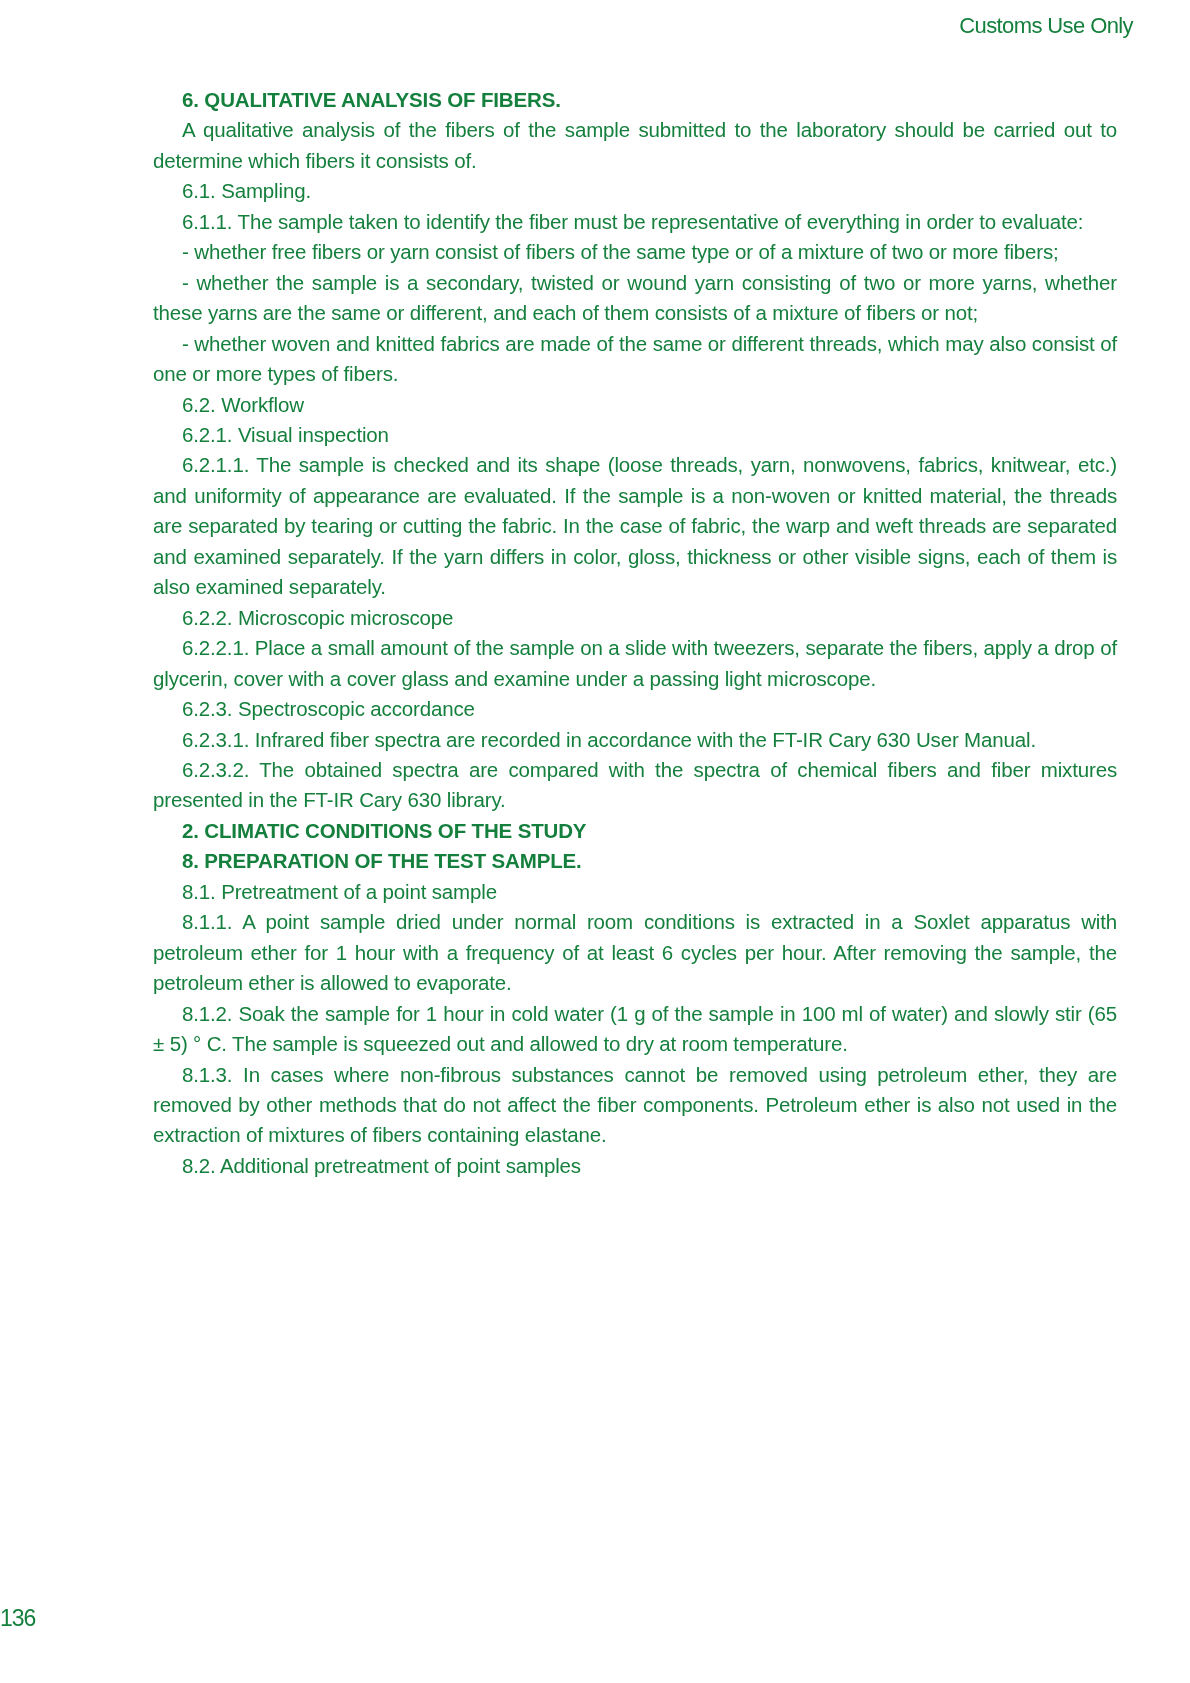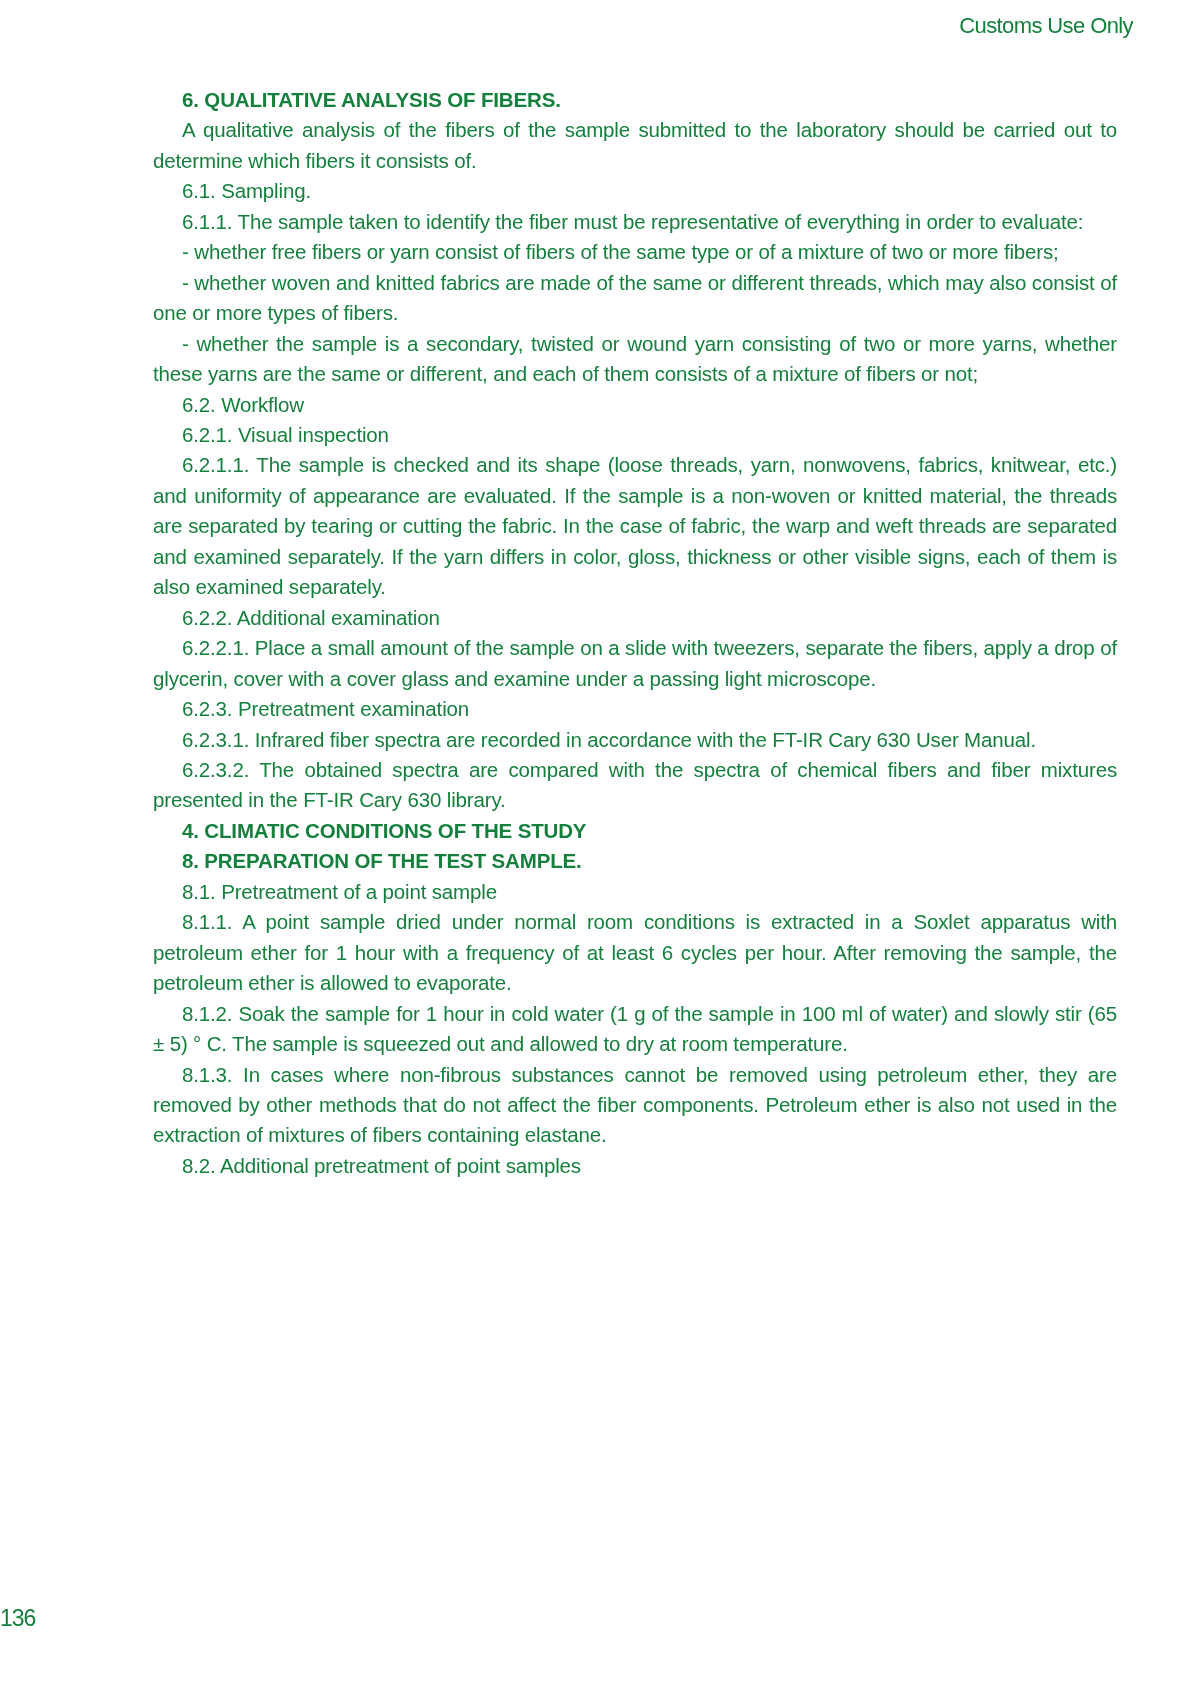--- a/index.html
+++ b/index.html
@@ -57,31 +57,31 @@
 
 <div class="page" style="background: rgb(255, 255, 255); color: #15803d;">
   <div class="header-label">Customs Use Only</div>
 
   <div class="content" id="content">
       <p class="para bold">6. QUALITATIVE ANALYSIS OF FIBERS.</p>
       <p class="para">A qualitative analysis of the fibers of the sample submitted to the laboratory should be carried out to determine which fibers it consists of.</p>
       <p class="para">6.1. Sampling.</p>
       <p class="para">6.1.1. The sample taken to identify the fiber must be representative of everything in order to evaluate:</p>
       <p class="para">- whether free fibers or yarn consist of fibers of the same type or of a mixture of two or more fibers;</p>
+      <p class="para">- whether the sample is a secondary, twisted or wound yarn consisting of two or more yarns, whether these yarns are the same or different, and each of them consists of a mixture of fibers or not;</p>
       <p class="para">- whether woven and knitted fabrics are made of the same or different threads, which may also consist of one or more types of fibers.</p>
-      <p class="para">- whether the sample is a secondary, twisted or wound yarn consisting of two or more yarns, whether these yarns are the same or different, and each of them consists of a mixture of fibers or not;</p>
       <p class="para">6.2. Workflow</p>
       <p class="para">6.2.1. Visual inspection</p>
       <p class="para">6.2.1.1. The sample is checked and its shape (loose threads, yarn, nonwovens, fabrics, knitwear, etc.) and uniformity of appearance are evaluated. If the sample is a non-woven or knitted material, the threads are separated by tearing or cutting the fabric. In the case of fabric, the warp and weft threads are separated and examined separately. If the yarn differs in color, gloss, thickness or other visible signs, each of them is also examined separately.</p>
-      <p class="para">6.2.2. Additional examination</p>
+      <p class="para">6.2.2. Microscopic microscope</p>
       <p class="para">6.2.2.1. Place a small amount of the sample on a slide with tweezers, separate the fibers, apply a drop of glycerin, cover with a cover glass and examine under a passing light microscope.</p>
-      <p class="para">6.2.3. Pretreatment examination</p>
+      <p class="para">6.2.3. Spectroscopic accordance</p>
       <p class="para">6.2.3.1. Infrared fiber spectra are recorded in accordance with the FT-IR Cary 630 User Manual.</p>
       <p class="para">6.2.3.2. The obtained spectra are compared with the spectra of chemical fibers and fiber mixtures presented in the FT-IR Cary 630 library.</p>
-      <p class="para bold">4. CLIMATIC CONDITIONS OF THE STUDY</p>
+      <p class="para bold">2. CLIMATIC CONDITIONS OF THE STUDY</p>
       <p class="para bold">8. PREPARATION OF THE TEST SAMPLE.</p>
       <p class="para">8.1. Pretreatment of a point sample</p>
       <p class="para">8.1.1. A point sample dried under normal room conditions is extracted in a Soxlet apparatus with petroleum ether for 1 hour with a frequency of at least 6 cycles per hour. After removing the sample, the petroleum ether is allowed to evaporate.</p>
       <p class="para">8.1.2. Soak the sample for 1 hour in cold water (1 g of the sample in 100 ml of water) and slowly stir (65 ± 5) ° C. The sample is squeezed out and allowed to dry at room temperature.</p>
       <p class="para">8.1.3. In cases where non-fibrous substances cannot be removed using petroleum ether, they are removed by other methods that do not affect the fiber components. Petroleum ether is also not used in the extraction of mixtures of fibers containing elastane.</p>
       <p class="para">8.2. Additional pretreatment of point samples</p>
     </div>
 
   <div class="page-number">136</div>
 </div>

